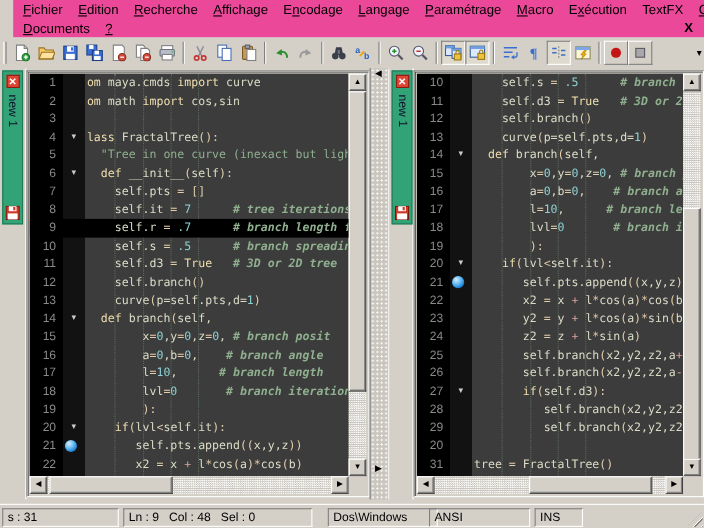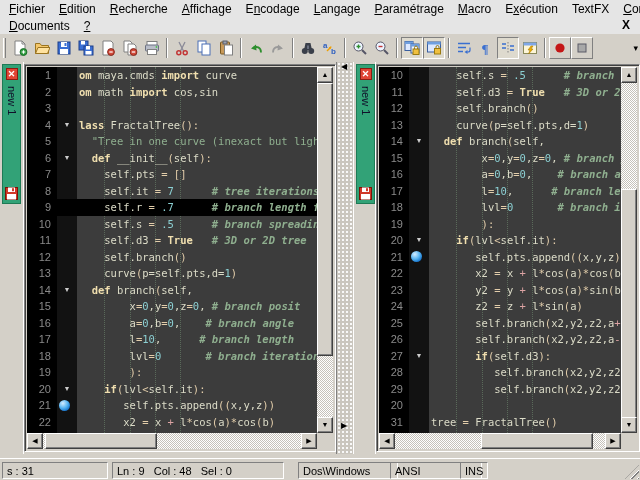--- a/index.html
+++ b/index.html
@@ -1,21 +1,21 @@
 <!DOCTYPE html>
 <html style="--tab-green: #32a277; --col-keyword: #f0dfaf; --col-number: #8cd0d3; --col-comment: #8faf8f; --col-plain: #dcdcc8; --col-op: #e3ceab;"><head>
 <meta charset="utf-8">
 <style>
   * { margin:0; padding:0; box-sizing:border-box; }
   html,body { width:640px; height:480px; overflow:hidden; }
   body { font-family:"Liberation Sans", sans-serif; }
   .window { position:relative; width:640px; height:480px; background:#d4d0c8; overflow:hidden; }
 
   
-  .menubar { position:absolute; top:0; left:0; right:0; height:34px; background:#e5e5e5; }
+  .menubar { position:absolute; top:0; left:12px; right:0; height:34px; background:#ec4899; }
   .menurow { display:flex; align-items:center; height:17px; padding-left:2px; }
   .menu-item { padding:1px 7px; font-size:12px; color:#000; white-space:nowrap; }
   .menu-item u { text-decoration:underline; }
   .mdi-close { position:absolute; right:10px; top:18px; font-size:12px; font-weight:bold; color:#000; }
 
   
   .toolbar { position:absolute; top:34px; left:0; right:0; height:28px; background:#d4d0c8; display:flex; align-items:center; padding-left:2px; }
   .tgrip { width:3px; height:20px; border-left:1px solid #fff; border-right:1px solid #808080; margin:0 3px 0 1px; }
   .tbtn { width:22px; height:22px; display:flex; align-items:center; justify-content:center; flex:none; }
   .tbtn svg { width:16px; height:16px; }
@@ -38,21 +38,21 @@
   .ed-view { position:absolute; top:2px; left:2px; right:18px; bottom:18px; overflow:hidden; background:#3c3c3c; }
   .ed-surface { position:absolute; inset:0; background:linear-gradient(90deg,#000 0,#000 30px,#121212 30px,#121212 50px,#3c3c3c 50px); }
   .guide { position:absolute; top:0; bottom:0; width:0; border-left:1px dotted #5a6a5a; z-index:0; }
   .cl { position:relative; display:flex; height:16.5px; line-height:16.5px; white-space:pre; z-index:1; }
   .cl.cur { background:#000; }
   .ln { flex:none; width:30px; text-align:right; padding-right:6px; font-size:11px; color:#8a8a8a; font-family:"Liberation Sans",sans-serif; }
   .fold { flex:none; width:20px; text-align:center; font-size:7px; color:#cccccc; line-height:16.5px; }
   .ct { flex:1; overflow:hidden; padding-left:2px; font-family:"DejaVu Sans Mono",monospace; font-size:10.5px; }
   .bm { position:absolute; left:32px; top:2.5px; width:11px; height:11px; border-radius:50%; background:radial-gradient(circle at 35% 30%, #d4ecff, #56b4f2 45%, #1470c8 78%, #0a4a90); z-index:2; }
   .sg-p { color:var(--col-plain); }
-  .sg-k { color:var(--col-keyword); font-weight:bold; }
+  .sg-k { color:var(--col-keyword); font-weight:normal; }
   .sg-n { color:var(--col-number); }
   .sg-c { color:var(--col-comment); font-weight:bold; font-style:italic; }
   .sg-s { color:var(--col-comment); }
   .sg-b { color:var(--col-op); }
   .sg-o { color:#dca3a3; }
 
   
   .dither { background-color:#c6c2ba; background-image:conic-gradient(#fff 25%, transparent 0 50%, #fff 0 75%, transparent 0); background-size:2px 2px; }
   .vscroll { position:absolute; top:2px; right:2px; bottom:18px; width:16px; }
   .hscroll { position:absolute; left:2px; bottom:2px; height:16px; }
@@ -398,17 +398,17 @@
       </div>
       <div class="corner"></div>
     </div>
   </div>
 
   <div class="statusbar">
     <div class="sb-panel" style="left:2px; width:106px">s : 31</div>
     <div class="sb-panel" style="left:112px; width:172px">Ln : 9   Col : 48   Sel : 0</div>
     <div class="sb-panel" style="left:298px; width:100px">Dos\Windows</div>
     <div class="sb-panel" style="left:390px; width:92px">ANSI</div>
-    <div class="sb-panel" style="left:460px; width:28px">INS</div>
+    <div class="sb-panel" style="left:486px; width:44px">INS</div>
     <div class="sb-grip"></div>
   </div>
 
 </div>
 
 </body></html>

